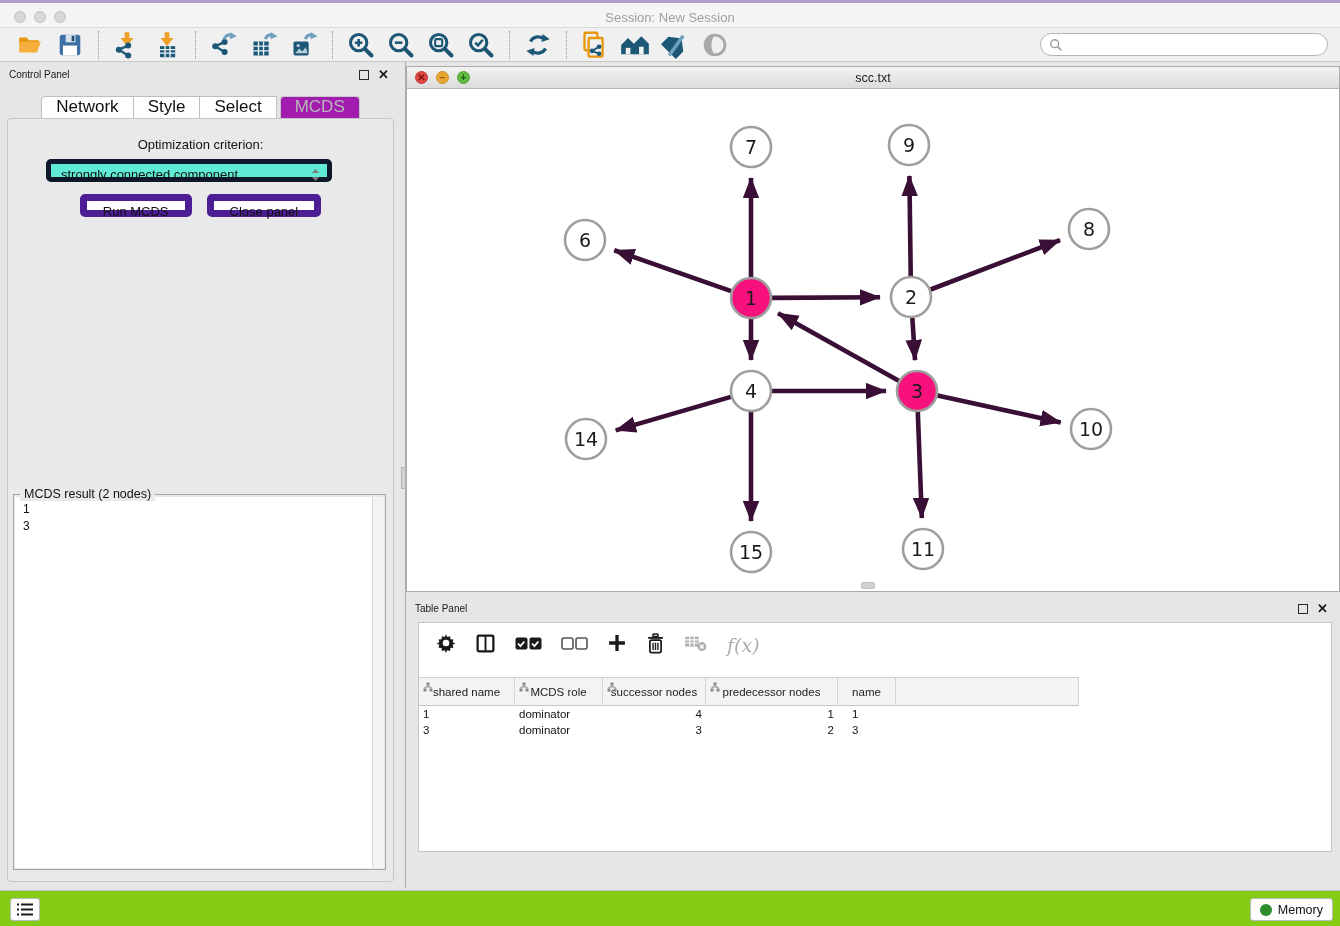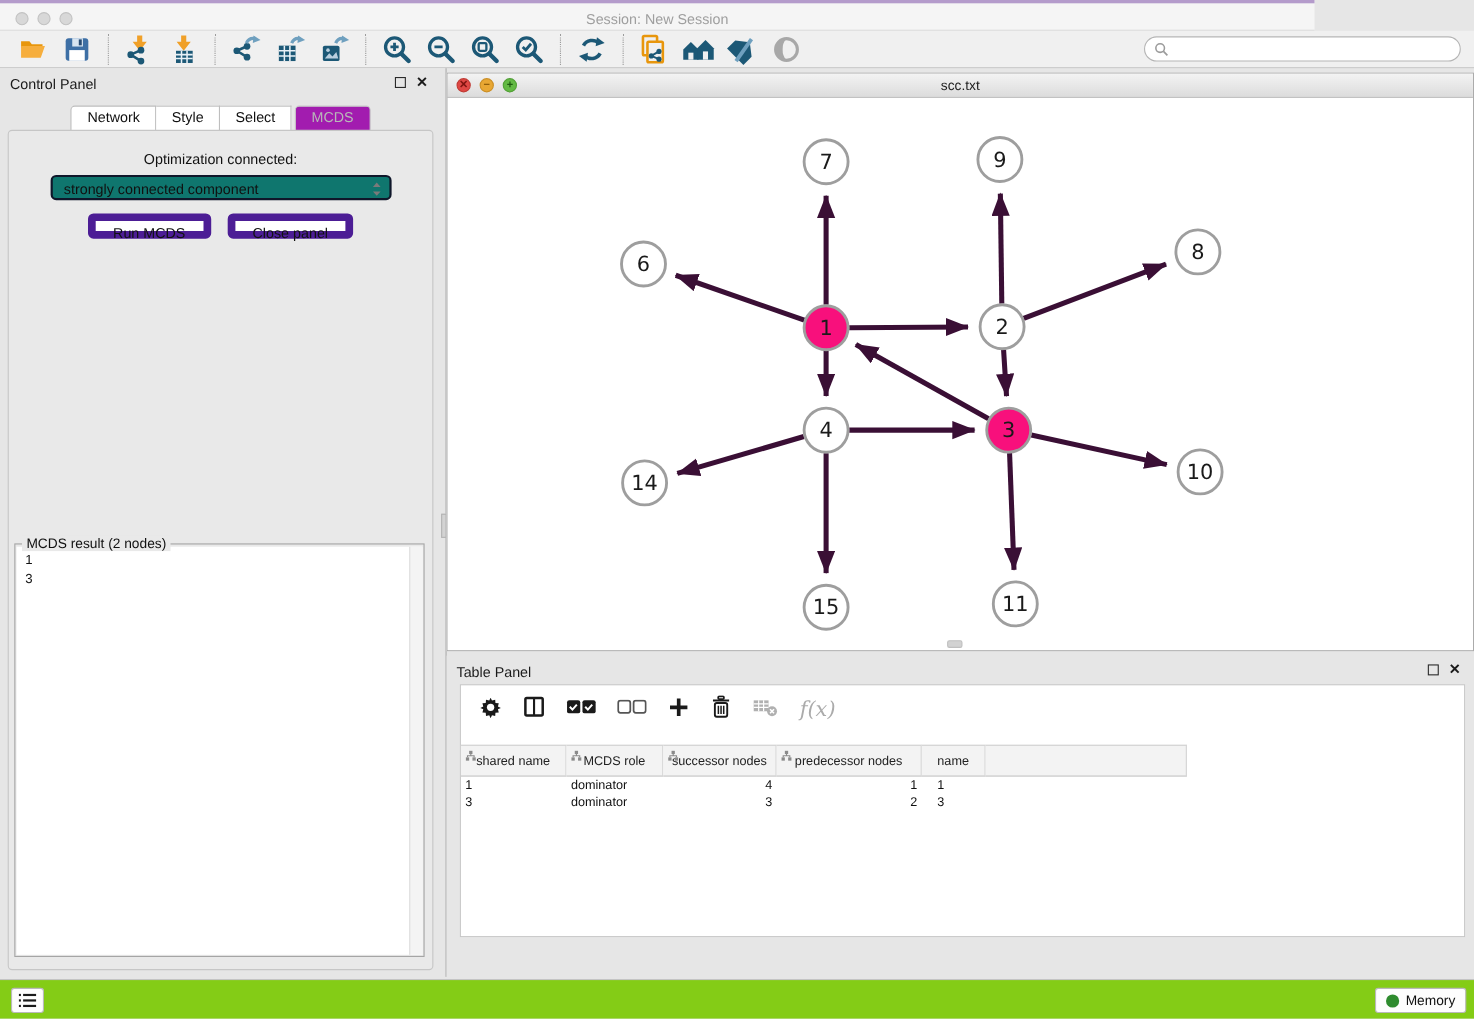--- a/index.html
+++ b/index.html
@@ -1,51 +1,51 @@
 <!DOCTYPE html>
 <html><head>
 <meta charset="utf-8">
 <style>
   * { margin:0; padding:0; box-sizing:border-box; }
   html,body { width:1340px; height:926px; font-family:"Liberation Sans", sans-serif; background:#E6E6E6; overflow:hidden; }
   .window { position:absolute; inset:0; background:#E6E6E6; }
 
   
-  .titlebar { position:absolute; left:0; top:0; width:1195px; height:28px;
+  .titlebar { position:absolute; left:0; top:0; width:1340px; height:28px;
     background:#F5F5F5; border-top:3px solid #B49BCB; border-bottom:1px solid #D9D9D9; }
   .traffic { position:absolute; top:8px; width:12px; height:12px; border-radius:50%;
     background:#D8D8D8; border:1px solid #C2C2C2; }
   .t1{left:14px}.t2{left:34px}.t3{left:54px}
   .win-title { position:absolute; width:100%; text-align:center; top:7px; font-size:13px; color:#9F9F9F; }
 
   
   .toolbar { position:absolute; left:0; top:28px; width:1340px; height:34px; background:#F0F0F0;
     border-bottom:1px solid #C9C9C9; display:flex; align-items:center; padding-left:10px; }
   .tbtn { width:40px; height:32px; display:flex; align-items:center; justify-content:center; }
   .tsep { width:1px; height:28px; border-left:1px dotted #9B9B9B; margin:0 8px; }
   .searchbox { position:absolute; right:12px; top:5px; width:288px; height:23px; background:#fff;
     border:1px solid #B5B5B5; border-radius:12px; display:flex; align-items:center; padding-left:8px; }
 
   
   .control-panel { position:absolute; left:0; top:62px; width:401px; height:826px; background:#E6E6E6; }
   .panel-header { position:absolute; left:0; top:0; width:100%; height:26px; }
-  .panel-title { position:absolute; left:9px; top:7px; font-size:13px; color:#1A1A1A; }
+  .panel-title { position:absolute; left:9px; top:7px; font-size:10px; color:#1A1A1A; }
   .float-ic { position:absolute; top:8px; width:10px; height:10px; border:1.5px solid #2A2A2A; }
   .close-ic { position:absolute; top:5px; font-size:13px; font-weight:bold; color:#1A1A1A; }
   .cp-tabs { position:absolute; top:34px; width:100%; display:flex; justify-content:center; }
-  .cp-tab { height:30px; line-height:20px; padding:0 14px; font-size:13px; background:#fff;
+  .cp-tab { height:30px; line-height:20px; padding:0 14px; font-size:17px; background:#fff;
     border:1px solid #BEBEBE; color:#111; }
   .cp-tab.first { border-radius:4px 0 0 4px; }
   .cp-tab + .cp-tab { border-left:none; }
   .cp-tab.sel { background:#a21caf; color:#B8B8B8; border:1px solid #C9C9C9; border-radius:4px; margin-left:3px; }
   .cp-content { position:absolute; left:7px; top:56px; width:387px; height:764px;
     background:#E9E9E9; border:1px solid #C6C6C6; border-radius:4px; }
   .opt-label { position:absolute; top:18px; width:100%; text-align:center; font-size:13px; color:#111; }
-  .criterion { position:absolute; left:38px; top:40px; width:310px; height:23px; background:#0f766e;
-    border:2px solid #0f172a; border-radius:5px; font-size:13px; color:#111; line-height:21px;
+  .criterion { position:absolute; left:38px; top:40px; width:286px; height:23px; background:#5eead4;
+    border:5px solid #0f172a; border-radius:5px; font-size:13px; color:#111; line-height:21px;
     padding-left:10px; }
   .spin { position:absolute; right:7px; top:3px; }
   .cp-buttons { position:absolute; top:75px; width:100%; display:flex; justify-content:center; gap:15px; }
   .btn { height:23px; padding:0 16px; background:#fff; border:7px solid #4c1d95; border-radius:5px;
     font-size:13px; color:#111; line-height:21px; }
   .result-group { position:absolute; left:5px; top:375px; width:373px; height:376px;
     border:1px solid #A5A5A5; }
   .result-legend { position:absolute; left:6px; top:-8px; background:#E9E9E9; padding:0 4px;
     font-size:12.5px; color:#111; }
   .result-area { position:absolute; left:1px; top:2px; right:1px; bottom:1px; background:#fff; }
@@ -255,21 +255,21 @@
       <span class="float-ic" style="right:32px"></span>
       <span class="close-ic" style="right:12px">✕</span>
     </div>
     <div class="cp-tabs">
       <span class="cp-tab first">Network</span>
       <span class="cp-tab">Style</span>
       <span class="cp-tab">Select</span>
       <span class="cp-tab sel">MCDS</span>
     </div>
     <div class="cp-content">
-      <div class="opt-label">Optimization connected:</div>
+      <div class="opt-label">Optimization criterion:</div>
       <div class="criterion">
         <span>strongly connected component</span>
         <span class="spin">
           <svg width="9" height="16" viewBox="0 0 9 16">
             <path d="M1,6 L4.5,2 L8,6 z" fill="#7A7A7A"></path>
             <path d="M1,10 L4.5,14 L8,10 z" fill="#7A7A7A"></path>
           </svg>
         </span>
       </div>
       <div class="cp-buttons">

